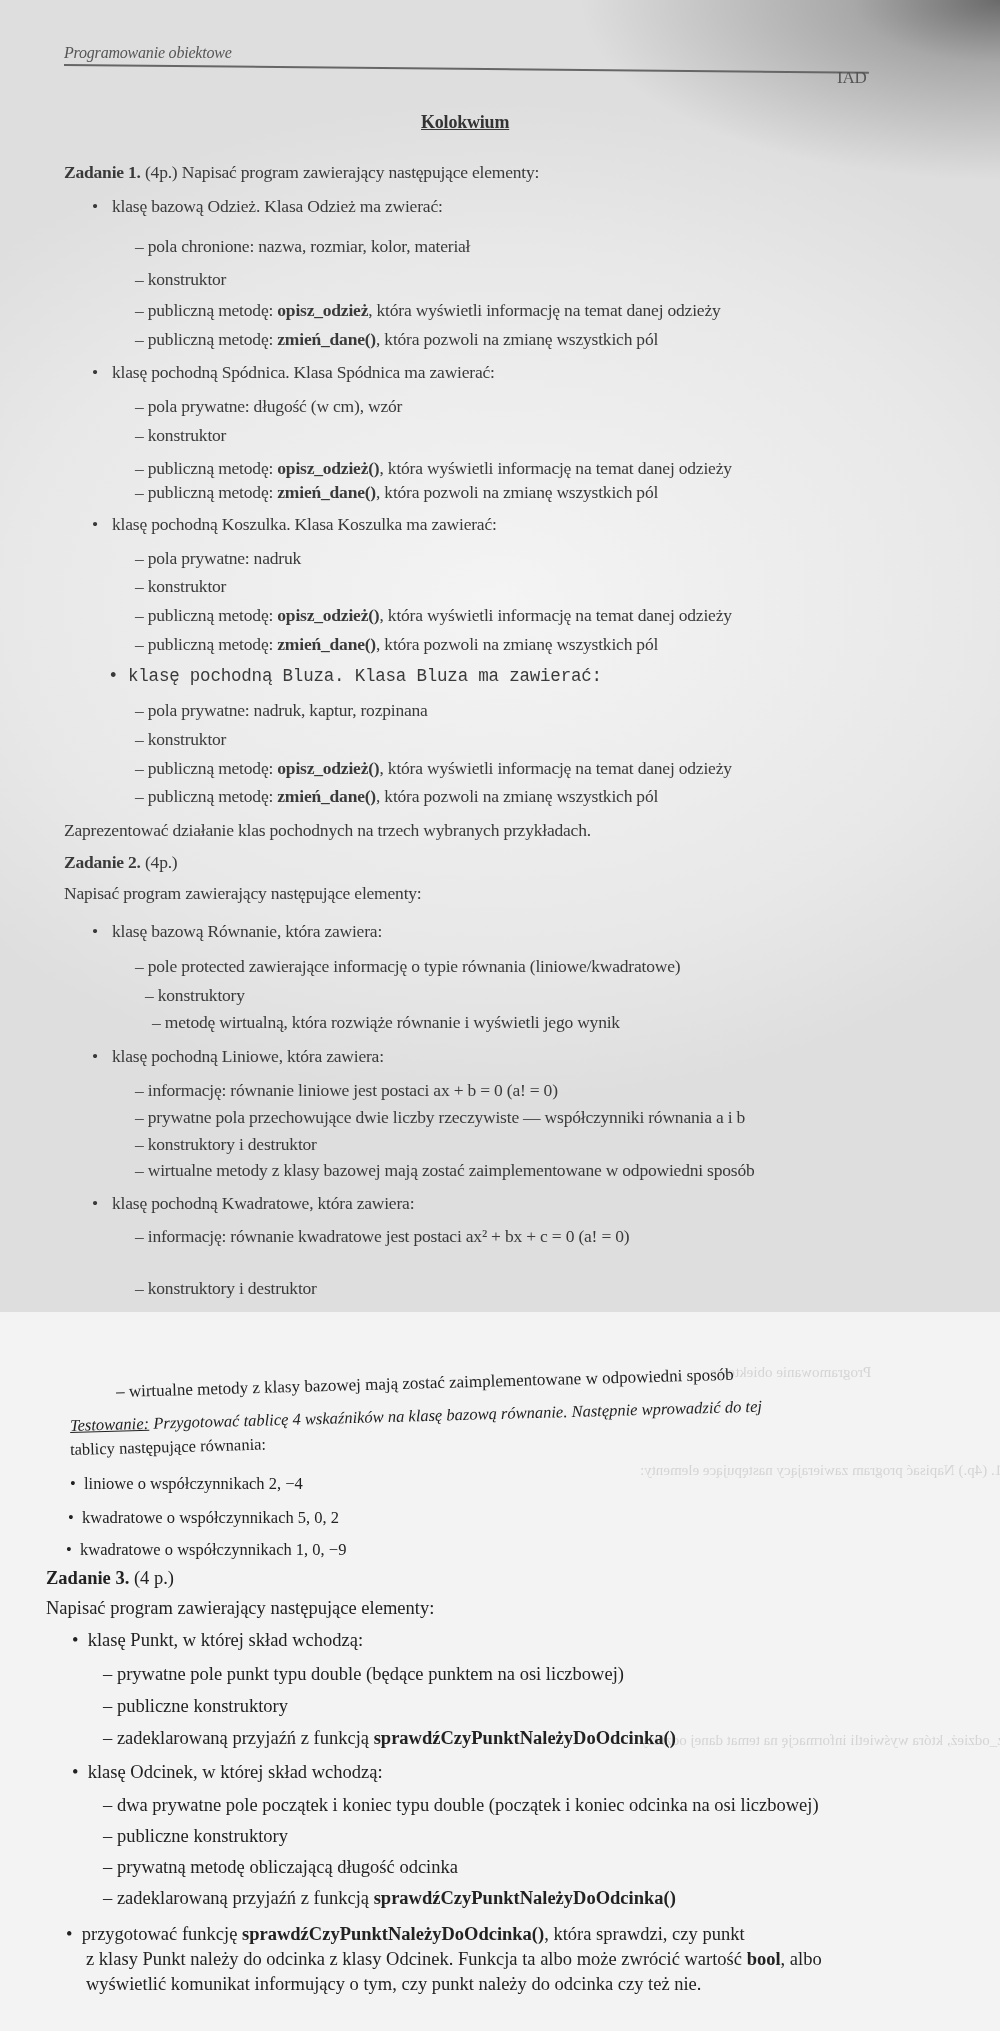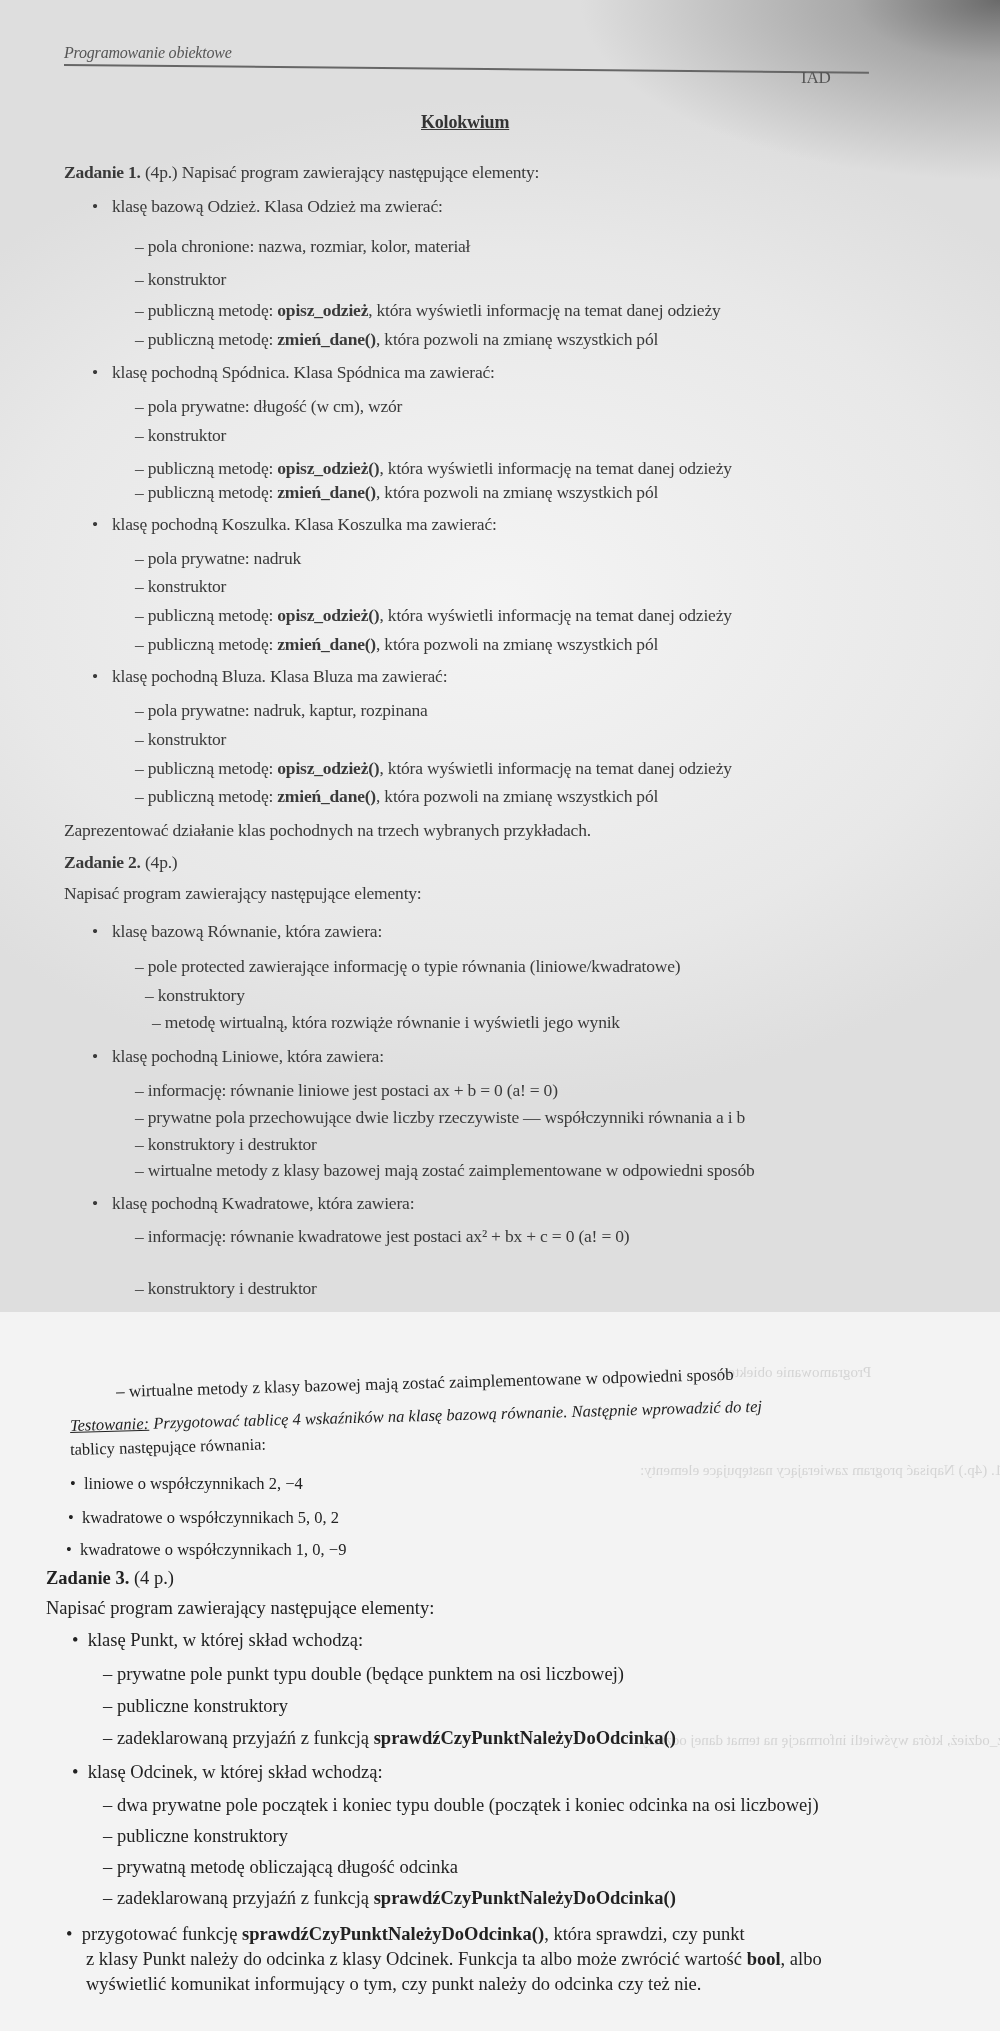--- a/index.html
+++ b/index.html
@@ -37,21 +37,21 @@
   .p2 .sm { font-size: 17.5px; }
   .tilt { transform: rotate(-1.6deg); transform-origin: left center; }
   .ghost { color: #c8c8c8; font-size: 15px; position: absolute; transform: scaleX(-1); white-space: nowrap; opacity: 0.7; }
 </style>
 </head>
 <body>
 
 <div class="photo1 p1 blurred">
   <div class="abs header-title" style="left:64px; top:44px;">Programowanie obiektowe</div>
   <div class="header-line"></div>
-  <div class="abs header-right" style="left:801px; top:68px;">IAD</div>
+  <div class="abs header-right" style="left:837px; top:68px;">IAD</div>
   <div class="abs doc-title" style="left:421px; top:112px;">Kolokwium</div>
 
   <div class="abs" style="left:64px; top:162px;">
     <b>Zadanie 1.</b>
     <span>(4p.)</span>
     <span>Napisać program zawierający następujące elementy:</span>
   </div>
 
   <div class="abs bullet" style="left:112px; top:196px;">klasę bazową Odzież. Klasa Odzież ma zwierać:</div>
   <div class="abs dash" style="left:135px; top:236px;">pola chronione: nazwa, rozmiar, kolor, materiał</div>
@@ -64,21 +64,21 @@
   <div class="abs dash" style="left:135px; top:425px;">konstruktor</div>
   <div class="abs" style="left:135px; top:458px;">– <span>publiczną metodę: </span><b>opisz_odzież()</b><span>, która wyświetli informację na temat danej odzieży</span></div>
   <div class="abs" style="left:135px; top:482px;">– <span>publiczną metodę: </span><b>zmień_dane()</b><span>, która pozwoli na zmianę wszystkich pól</span></div>
 
   <div class="abs bullet" style="left:112px; top:514px;">klasę pochodną Koszulka. Klasa Koszulka ma zawierać:</div>
   <div class="abs dash" style="left:135px; top:548px;">pola prywatne: nadruk</div>
   <div class="abs dash" style="left:135px; top:576px;">konstruktor</div>
   <div class="abs" style="left:135px; top:605px;">– <span>publiczną metodę: </span><b>opisz_odzież()</b><span>, która wyświetli informację na temat danej odzieży</span></div>
   <div class="abs" style="left:135px; top:634px;">– <span>publiczną metodę: </span><b>zmień_dane()</b><span>, która pozwoli na zmianę wszystkich pól</span></div>
 
-  <div class="abs bullet" style="left:112px; top:666px;">klasę pochodną Bluza. Klasa Bluza ma zawierać:</div>
+  <div class="abs bullet" style="left:128px; top:666px;font-family:Liberation Mono, monospace;">klasę pochodną Bluza. Klasa Bluza ma zawierać:</div>
   <div class="abs dash" style="left:135px; top:700px;">pola prywatne: nadruk, kaptur, rozpinana</div>
   <div class="abs dash" style="left:135px; top:729px;">konstruktor</div>
   <div class="abs" style="left:135px; top:758px;">– <span>publiczną metodę: </span><b>opisz_odzież()</b><span>, która wyświetli informację na temat danej odzieży</span></div>
   <div class="abs" style="left:135px; top:786px;">– <span>publiczną metodę: </span><b>zmień_dane()</b><span>, która pozwoli na zmianę wszystkich pól</span></div>
 
   <div class="abs" style="left:64px; top:820px;">Zaprezentować działanie klas pochodnych na trzech wybranych przykładach.</div>
 
   <div class="abs" style="left:64px; top:852px;">
     <b>Zadanie 2.</b>
     <span>(4p.)</span>

